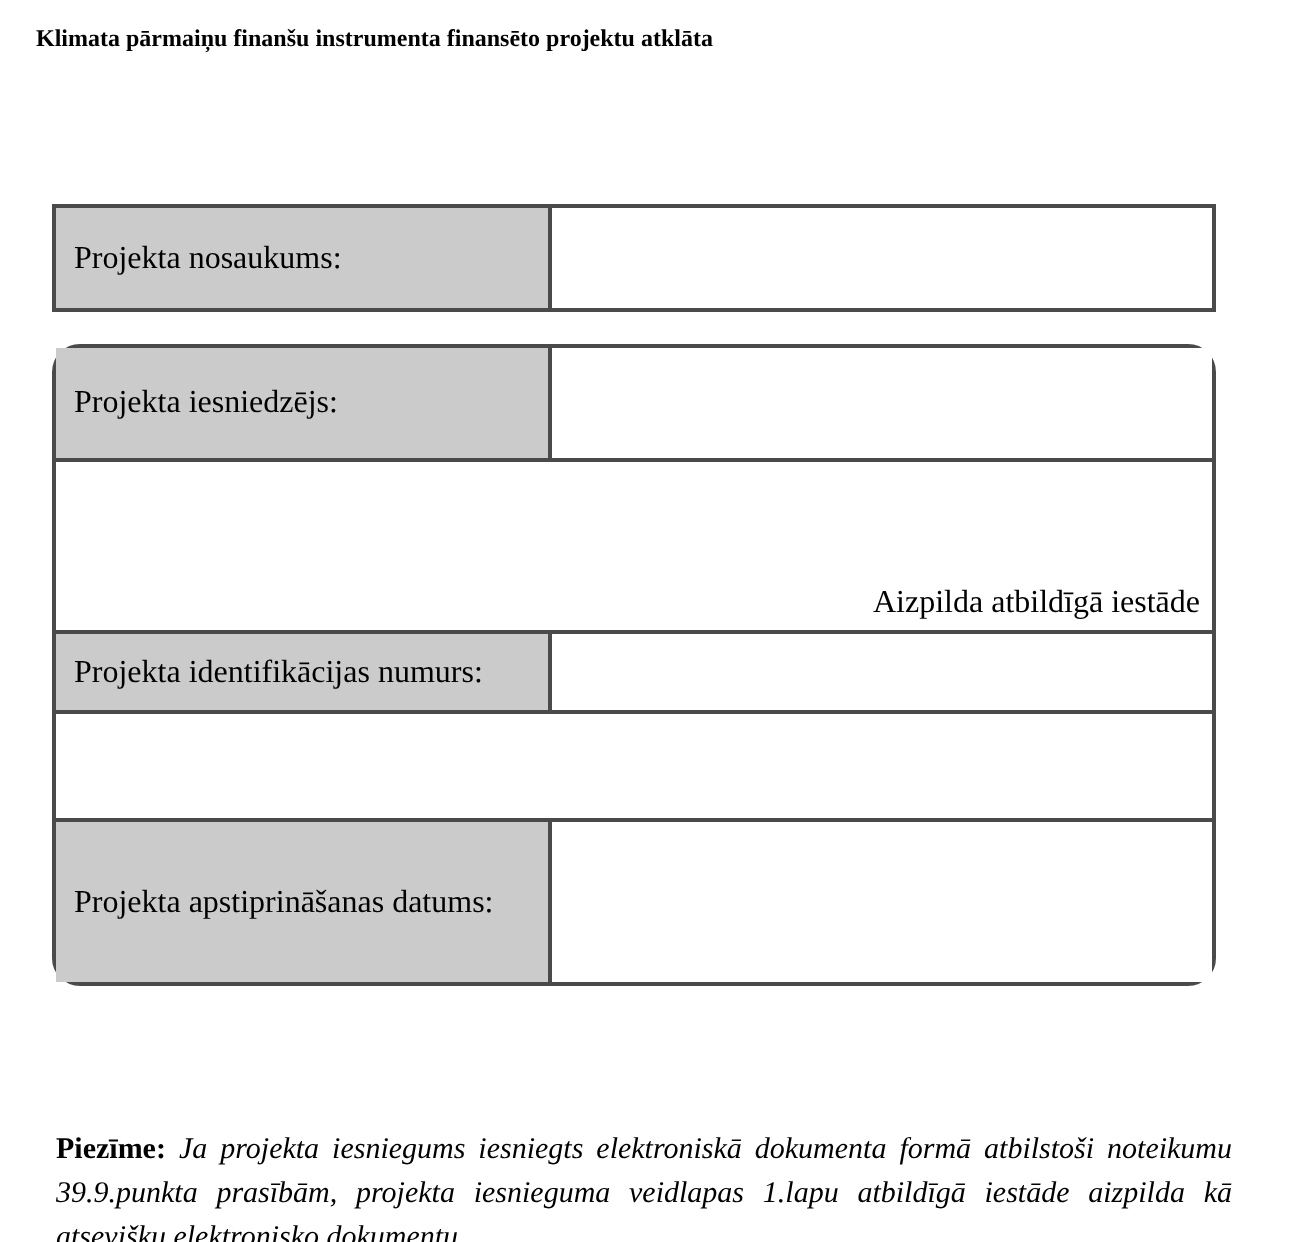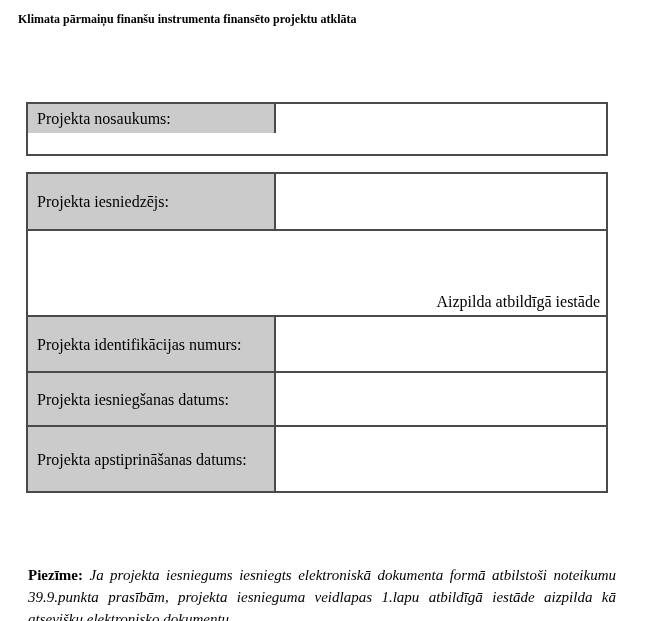--- a/index.html
+++ b/index.html
@@ -35,33 +35,33 @@
     position: absolute;
     left: 26px;
     width: 582px;
     border: 2px solid #4a4a4a;
     box-sizing: border-box;
     display: flex;
     flex-direction: column;
     background: #ffffff;
   }
   .table-1 { top: 102px; height: 54px; }
-  .table-2 { top: 172px; height: 321px; }
+  .table-2 { top: 172px; height: 321px; border-radius: 14px; }
 
   .form-row {
     display: flex;
     box-sizing: border-box;
     flex: 0 0 auto;
   }
   .form-row + .form-row { border-top: 2px solid #4a4a4a; }
 
-  .row-a { height: 100%; flex-direction: column; }        
+  .row-a { height: 100%; }        
   .row-b { height: 55px; }        
   .row-c { height: 86px; padding-left: 28px; }        
-  .row-d { height: 56px; }        
+  .row-d { height: 40px; }        
   .row-e { height: 54px; }        
   .row-f { flex: 1 1 auto; font-family: Liberation Serif, serif; }      
 
   .label-cell {
     width: 248px;
     box-sizing: border-box;
     background: #cbcbcb;
     border-right: 2px solid #4a4a4a;
     display: flex;
     align-items: center;
@@ -125,21 +125,20 @@
       <div class="value-cell"></div>
     </div>
     <div class="form-row row-c">
       <div class="fullwidth-cell">Aizpilda atbildīgā iestāde</div>
     </div>
     <div class="form-row row-d">
       <div class="label-cell">Projekta identifikācijas numurs:</div>
       <div class="value-cell"></div>
     </div>
     <div class="form-row row-e">
-      <div class="label-cell">Projekta iesniegšanas datums:</div>
       <div class="value-cell"></div>
     </div>
     <div class="form-row row-f">
       <div class="label-cell">Projekta apstiprināšanas datums:</div>
       <div class="value-cell"></div>
     </div>
   </div>
 
   <div class="doc-note">
     <span class="note-label">Piezīme:</span>

